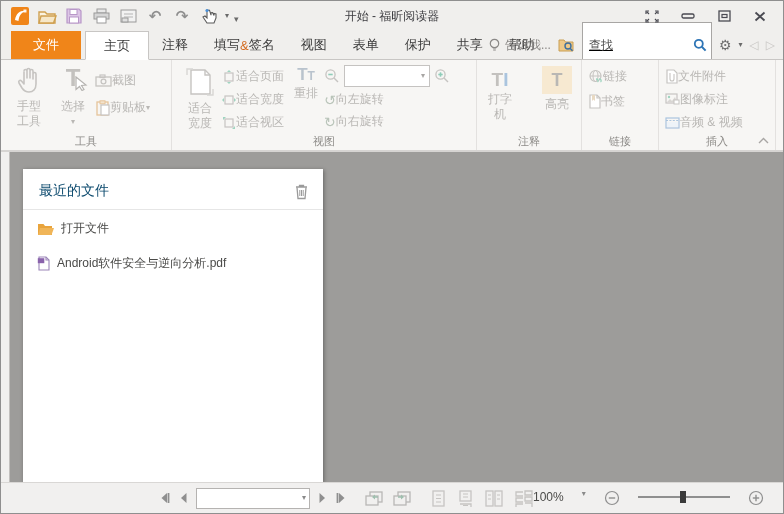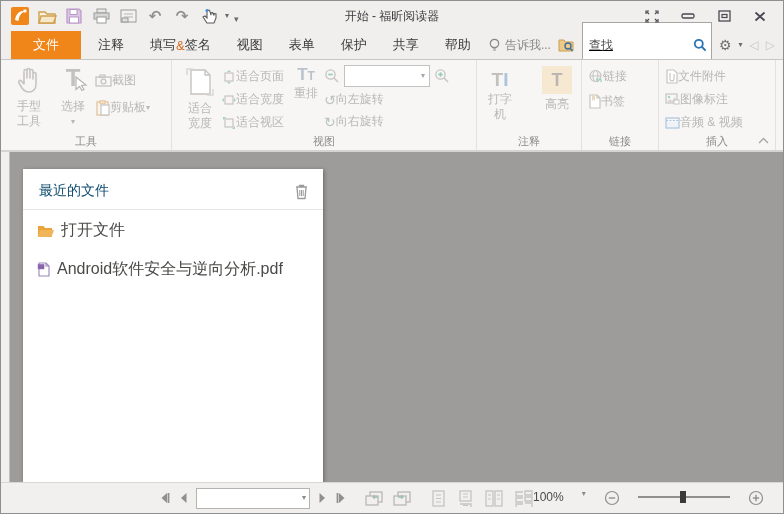--- a/index.html
+++ b/index.html
@@ -46,21 +46,21 @@
   .zoomrow{display:flex;align-items:center;gap:4px;height:24px;}
   .zoombox{width:80px;height:20px;background:#fff;border:1px solid #c5c3c1;display:flex;align-items:center;justify-content:flex-end;padding-right:4px;}
   .collapse-btn{position:absolute;right:14px;bottom:6px;color:#a8a6a4;}
   
   .content{flex:1 1 auto;background:#9d9c9a;position:relative;overflow:hidden;}
   .nav-strip{position:absolute;left:0;top:0;bottom:0;width:8px;background:#f1f0ef;border-right:1px solid #c2c0be;}
   .panel{position:absolute;left:22px;top:17px;bottom:0;width:300px;background:#fff;box-shadow:1px 1px 4px rgba(0,0,0,0.35);}
   .panel-head{display:flex;align-items:center;justify-content:space-between;padding:13px 14px 9px 16px;}
   .panel-title{font-size:14px;color:#0c4a6e;}
   .panel-div{height:1px;background:#e6e6e6;margin:0;}
-  .panel-row{display:flex;align-items:center;gap:7px;padding:10px 16px 6px 14px;font-size:16px;color:#4a4a48;cursor:default;}
+  .panel-row{display:flex;align-items:center;gap:7px;padding:10px 16px 6px 14px;font-size:12px;color:#4a4a48;cursor:default;}
   .panel-row.file-row{padding-top:12px;}
   
   .statusbar{height:30px;background:#f1f0ef;border-top:1px solid #d9d7d5;display:flex;align-items:center;flex:0 0 auto;position:relative;font-size:12px;color:#4a4a48;}
   .sb-nav{display:flex;align-items:center;gap:8px;margin-left:158px;}
   .pagebox{width:112px;height:19px;background:#fff;border:1px solid #b5b3b1;display:flex;align-items:center;}
   .pagebox input{border:none;outline:none;flex:1;min-width:0;font-size:11px;font-family:inherit;background:transparent;}
   .pagebox .mini-caret{margin-right:3px;color:#8a8a8a;}
   .sb-views{display:flex;align-items:center;gap:10px;margin-left:18px;}
   .sb-layouts{display:flex;align-items:center;gap:12px;margin-left:20px;}
   .sb-zoom{margin-left:auto;display:flex;align-items:flex-start;gap:18px;padding-right:6px;}
@@ -155,20 +155,23 @@
             <path d="M1.5 1.5 L10.5 9.5 M10.5 1.5 L1.5 9.5"></path>
           </svg>
       </span>
     </div>
   </div>
 
   <div class="tabbar">
     <div class="tab tab-file">
         <span>文件</span>
       </div>
+    <div class="tab tab-active">
+        <span>主页</span>
+      </div>
     <div class="tab">
         <span>注释</span>
       </div>
     <div class="tab">
         <span>填写</span>
         <span class="amp">&amp;</span>
         <span>签名</span>
       </div>
     <div class="tab">
         <span>视图</span>

